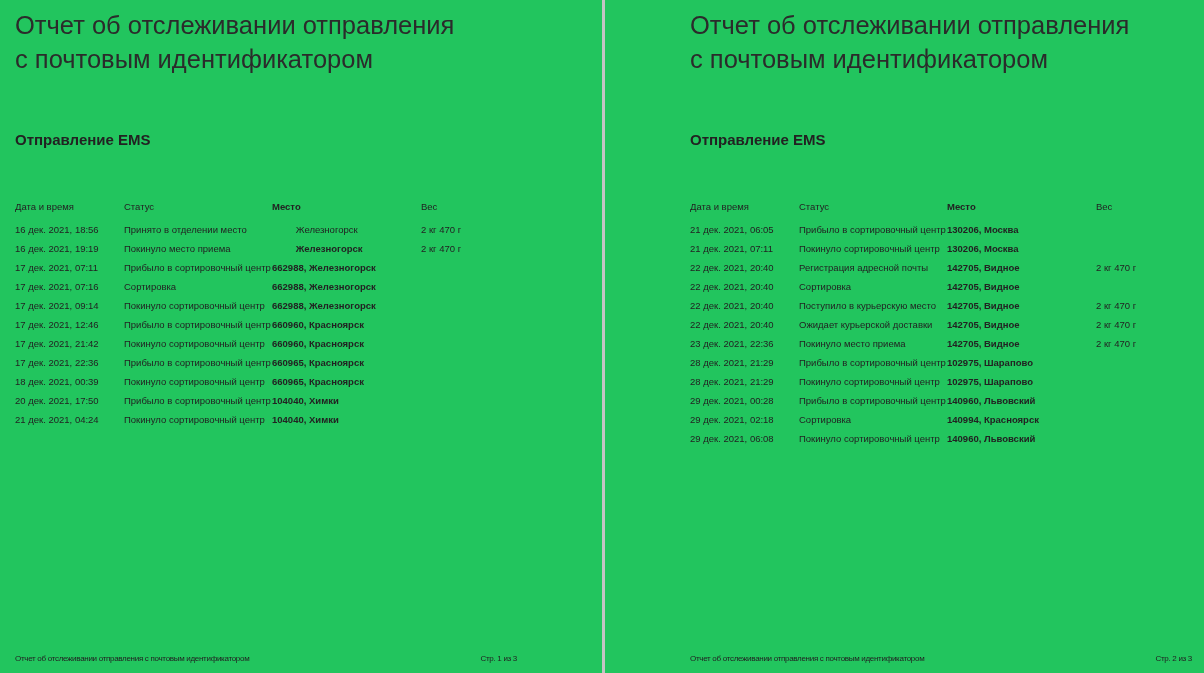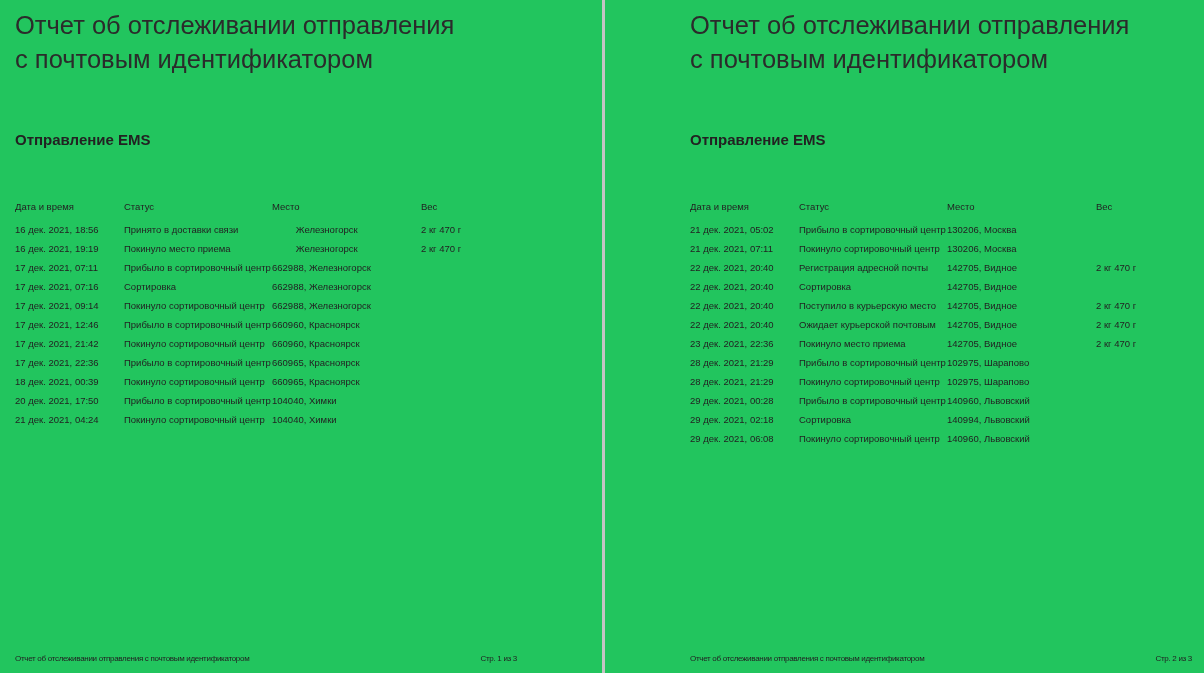--- a/index.html
+++ b/index.html
@@ -33,21 +33,21 @@
   .table {
     position: absolute; left: 15px; top: 194px; width: 560px;
     font-size: 9.5px; color: #222;
   }
   .page-2 .table { left: 85px; }
   .row { display: flex; align-items: center; }
   .row.head { height: 25px; line-height: 14px; }
   .cell { line-height: 17px; }
   .c-date { width: 109px; }
   .c-status { width: 148px; }
-  .c-place { width: 149px; white-space: pre; }
+  .c-place { width: 149px; white-space: pre; font-weight: bold; }
   .c-weight { width: 120px; }
   .row.bold .cell { font-weight: normal; }
   .row { padding-bottom: 2px; }
   .footer {
     position: absolute; top: 654px; left: 15px; right: 85px;
     font-size: 8px; color: #222; display: flex; justify-content: space-between;
     letter-spacing: -0.3px;
   }
   .page-2 .footer { left: 85px; right: 12px; }
 </style>
@@ -61,21 +61,21 @@
   <div class="table">
     <div class="row head">
       <div class="cell c-date">Дата и время</div>
       <div class="cell c-status">Статус</div>
       <div class="cell c-place">Место</div>
       <div class="cell c-weight">Вес</div>
     </div>
     <div class="rows">
         <div class="row bold">
           <div class="cell c-date">16 дек. 2021, 18:56</div>
-          <div class="cell c-status">Принято в доставки связи</div>
+          <div class="cell c-status">Принято в отделении место</div>
           <div class="cell c-place">         Железногорск</div>
           <div class="cell c-weight">2 кг 470 г</div>
         </div>
         <div class="row">
           <div class="cell c-date">16 дек. 2021, 19:19</div>
           <div class="cell c-status">Покинуло место приема</div>
           <div class="cell c-place">         Железногорск</div>
           <div class="cell c-weight">2 кг 470 г</div>
         </div>
         <div class="row">
@@ -148,21 +148,21 @@
   <div class="subtitle">Отправление EMS</div>
   <div class="table">
     <div class="row head">
       <div class="cell c-date">Дата и время</div>
       <div class="cell c-status">Статус</div>
       <div class="cell c-place">Место</div>
       <div class="cell c-weight">Вес</div>
     </div>
     <div class="rows">
         <div class="row">
-          <div class="cell c-date">21 дек. 2021, 05:02</div>
+          <div class="cell c-date">21 дек. 2021, 06:05</div>
           <div class="cell c-status">Прибыло в сортировочный центр</div>
           <div class="cell c-place">130206, Москва</div>
           <div class="cell c-weight"></div>
         </div>
         <div class="row">
           <div class="cell c-date">21 дек. 2021, 07:11</div>
           <div class="cell c-status">Покинуло сортировочный центр</div>
           <div class="cell c-place">130206, Москва</div>
           <div class="cell c-weight"></div>
         </div>
@@ -179,21 +179,21 @@
           <div class="cell c-weight"></div>
         </div>
         <div class="row">
           <div class="cell c-date">22 дек. 2021, 20:40</div>
           <div class="cell c-status">Поступило в курьерскую место</div>
           <div class="cell c-place">142705, Видное</div>
           <div class="cell c-weight">2 кг 470 г</div>
         </div>
         <div class="row">
           <div class="cell c-date">22 дек. 2021, 20:40</div>
-          <div class="cell c-status">Ожидает курьерской почтовым</div>
+          <div class="cell c-status">Ожидает курьерской доставки</div>
           <div class="cell c-place">142705, Видное</div>
           <div class="cell c-weight">2 кг 470 г</div>
         </div>
         <div class="row">
           <div class="cell c-date">23 дек. 2021, 22:36</div>
           <div class="cell c-status">Покинуло место приема</div>
           <div class="cell c-place">142705, Видное</div>
           <div class="cell c-weight">2 кг 470 г</div>
         </div>
         <div class="row">
@@ -210,21 +210,21 @@
         </div>
         <div class="row">
           <div class="cell c-date">29 дек. 2021, 00:28</div>
           <div class="cell c-status">Прибыло в сортировочный центр</div>
           <div class="cell c-place">140960, Львовский</div>
           <div class="cell c-weight"></div>
         </div>
         <div class="row">
           <div class="cell c-date">29 дек. 2021, 02:18</div>
           <div class="cell c-status">Сортировка</div>
-          <div class="cell c-place">140994, Львовский</div>
+          <div class="cell c-place">140994, Красноярск</div>
           <div class="cell c-weight"></div>
         </div>
         <div class="row">
           <div class="cell c-date">29 дек. 2021, 06:08</div>
           <div class="cell c-status">Покинуло сортировочный центр</div>
           <div class="cell c-place">140960, Львовский</div>
           <div class="cell c-weight"></div>
         </div>
       </div>
   </div>

